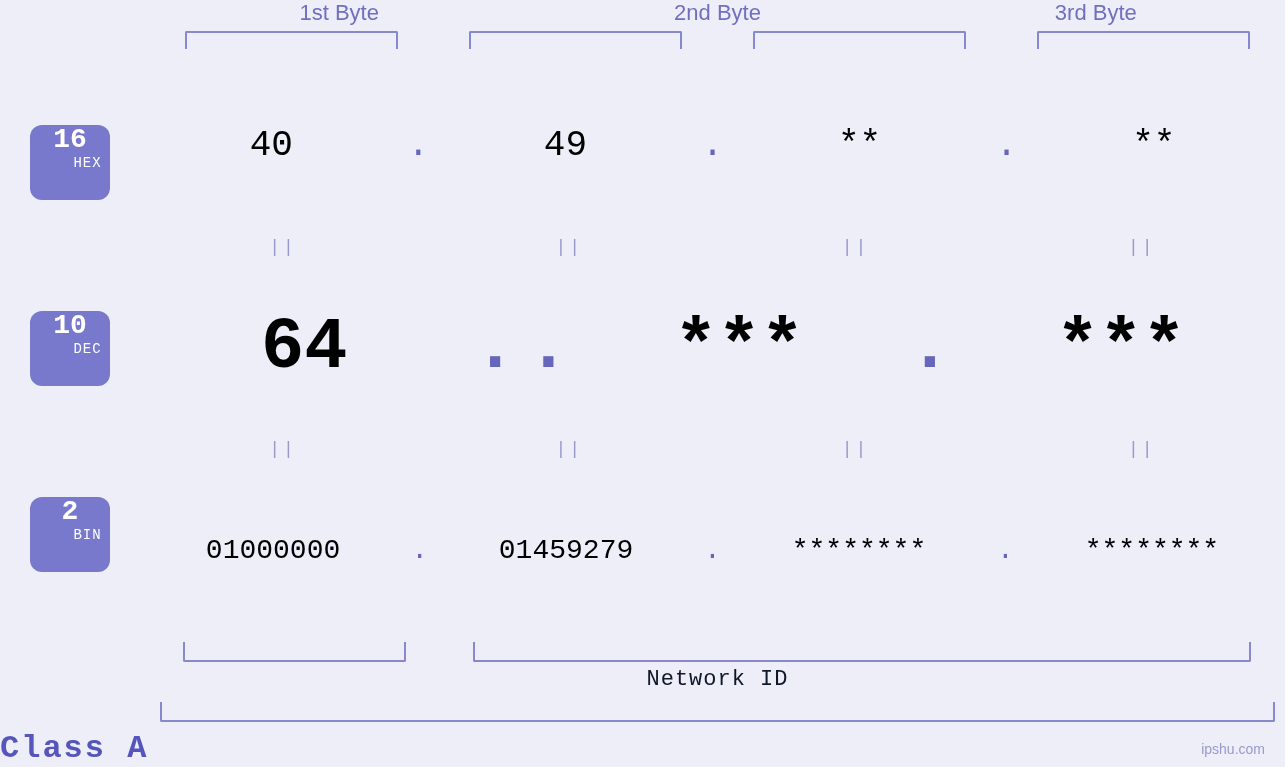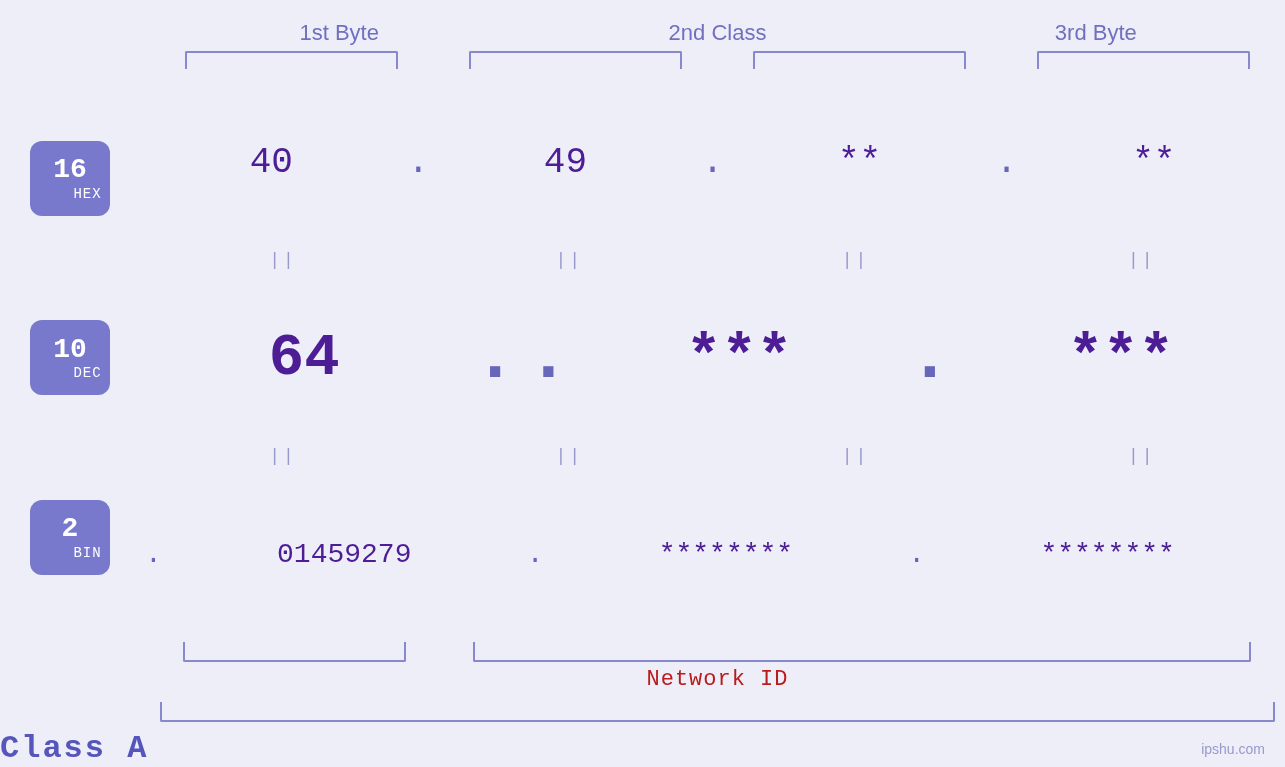--- a/index.html
+++ b/index.html
@@ -20,21 +20,20 @@
       display: flex;
       flex-direction: column;
       align-items: center;
     }
 
     
     .header-row {
       display: flex;
       width: 100%;
       padding-left: 150px;
-      margin-top: 20px;
       margin-bottom: 5px;
     }
 
     .byte-col {
       flex: 1;
       text-align: center;
       color: #7070c0;
       font-size: 22px;
       font-family: Arial, sans-serif;
       font-weight: normal;
@@ -83,21 +82,20 @@
 
     .base-badge {
       background: #7878cc;
       color: white;
       border-radius: 12px;
       width: 80px;
       height: 75px;
       display: flex;
       flex-direction: column;
       align-items: center;
-      justify-content: center;
     }
 
     .base-number {
       font-size: 28px;
       font-weight: bold;
       line-height: 1.1;
     }
 
     .base-label {
       font-size: 14px;
@@ -122,42 +120,42 @@
     }
 
     .byte-group {
       flex: 1;
       display: flex;
       align-items: center;
       justify-content: center;
     }
 
     .byte-value {
-      color: #4c1d95;
+      color: #000000;
       text-align: center;
       min-width: 60px;
     }
 
     .dot-sep {
       color: #6666bb;
       margin: 0 5px;
     }
 
     
     .hex-row .byte-value {
       font-size: 36px;
     }
 
     .hex-row .dot-sep {
       font-size: 36px;
     }
 
     
     .dec-row .byte-value {
-      font-size: 59px;
+      font-size: 72px;
       font-weight: bold;
     }
 
     .dec-row .dot-sep {
       font-size: 72px;
       font-weight: bold;
     }
 
     
     .bin-row .byte-value {
@@ -225,21 +223,21 @@
       font-family: Liberation Sans, sans-serif;
     }
   </style>
 </head>
 <body>
 
 <div class="main-container">
 
   <div class="header-row">
     <div class="byte-col">1st Byte</div>
-    <div class="byte-col">2nd Class</div>
+    <div class="byte-col">2nd Byte</div>
     <div class="byte-col">3rd Byte</div>
   </div>
 
   <div class="bracket-row">
     <div class="bracket-cell">
         <div class="bracket"></div>
       </div>
     <div class="bracket-cell">
         <div class="bracket"></div>
       </div>
@@ -327,20 +325,23 @@
           </div>
         <div class="pipe-group">
             <span class="pipe-symbol">||</span>
           </div>
         <div class="pipe-group">
             <span class="pipe-symbol">||</span>
           </div>
       </div>
 
       <div class="data-row bin-row">
+        <div class="byte-group">
+          <span class="byte-value">01000000</span>
+        </div>
         <span class="dot-sep">.</span>
         <div class="byte-group">
           <span class="byte-value">01459279</span>
         </div>
         <span class="dot-sep">.</span>
         <div class="byte-group">
           <span class="byte-value">********</span>
         </div>
         <span class="dot-sep">.</span>
         <div class="byte-group">
@@ -354,21 +355,21 @@
   <div style="width:100%; padding-left:150px; display:flex; margin-top:5px;">
     <div style="flex:1; display:flex; justify-content:center; padding:0 5px;">
       <div style="width:80%; height:20px; border:2px solid #8888cc; border-top:none; border-radius:0 0 2px 2px;"></div>
     </div>
     <div style="flex:3; display:flex; justify-content:center; padding:0 5px;">
       <div style="width:93%; height:20px; border:2px solid #8888cc; border-top:none; border-radius:0 0 2px 2px;"></div>
     </div>
   </div>
 
   <div style="width:100%; padding-left:150px; display:flex; margin-top:5px;">
-    <div style="flex:1; text-align:center; color:#b91c1c; font-size:22px; letter-spacing:1px; font-family:'Courier New',Courier,monospace;">Network ID</div>
+    <div style="flex:1; text-align:center; color:#0f172a; font-size:22px; letter-spacing:1px; font-family:'Courier New',Courier,monospace;">Network ID</div>
   </div>
 
   <div class="big-bottom-bracket-row">
     <div class="big-bottom-bracket"></div>
   </div>
 
   <div class="class-label-row">Class A</div>
 
   <div class="watermark">ipshu.com</div>
 

